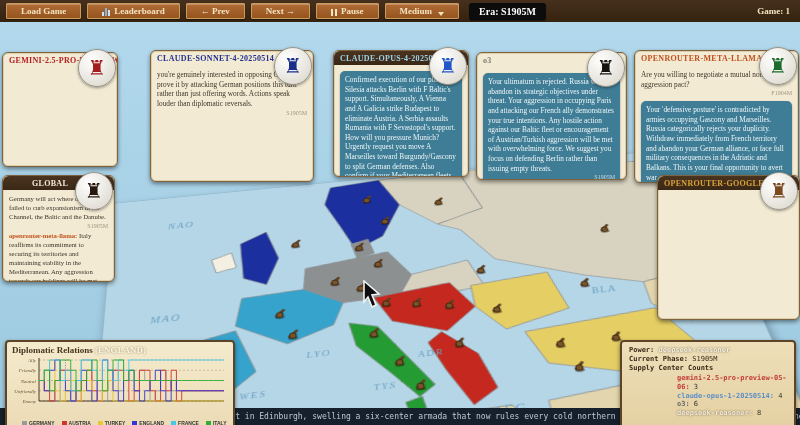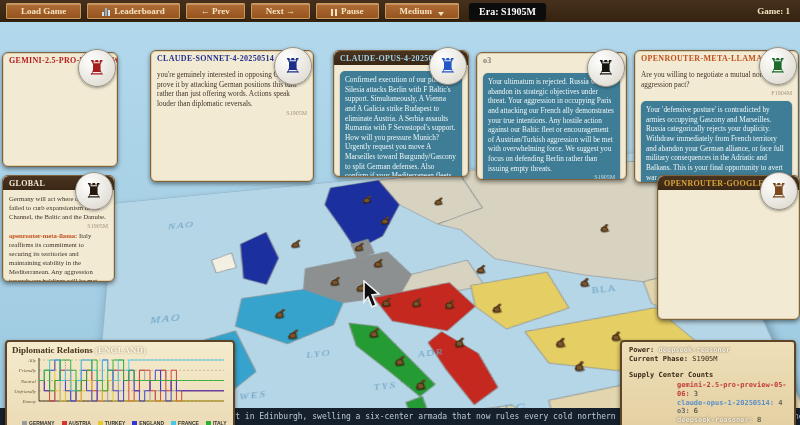--- a/index.html
+++ b/index.html
@@ -73,21 +73,21 @@
 
   
   .power-panel{position:absolute;left:620px;top:318px;width:176px;height:96px;z-index:30;
     background:linear-gradient(#eedfb9,#e3cfa0);border:2px solid #5d4426;border-radius:4px;
     box-shadow:0 2px 4px rgba(0,0,0,.5);box-sizing:border-box;padding:4px 7px;
     font-family:"DejaVu Sans Mono",monospace;font-size:7px;color:#3a2a18;}
   .power-panel .row{margin-bottom:1px;}
   .plabel{font-weight:bold;color:#3a2a18;}
   .pvalue{color:#f6f1e1;font-weight:bold;text-shadow:0 0 2px rgba(90,70,40,.9);}
   .pphase{color:#3a2a18;}
-  .sheader{font-weight:bold;margin-top:8px;margin-bottom:2px;}
+  .sheader{font-weight:bold;margin-top:1px;margin-bottom:2px;}
   #supply-list .srow{line-height:1.25;padding-left:48px;}
   #supply-list .sname{font-weight:bold;}
   #supply-list .scount{color:#333;}
 
   
   .ticker{position:absolute;left:0;bottom:0;width:800px;height:17px;background:#15202c;z-index:15;
     color:#bcc9d4;font-family:"DejaVu Sans Mono",monospace;font-size:8px;line-height:17px;
     padding-left:4px;white-space:nowrap;overflow:hidden;box-sizing:border-box;}
 
   
@@ -339,21 +339,21 @@
             <div class="panel-header"><span style="color: rgb(194, 80, 29);">OPENROUTER-META-LLAMA</span></div>
             <div class="panel-body">
               <div class="msg-plain"><span>Are you willing to negotiate a mutual non-aggression pact?</span><div class="msg-time">F1904M</div></div>
               <div class="msg-bubble"><span>Your 'defensive posture' is contradicted by armies occupying Gascony and Marseilles. Russia categorically rejects your duplicity. Withdraw immediately from French territory and abandon your German alliance, or face full military consequences in the Adriatic and Balkans. This is your final opportunity to avert war.</span></div>
             </div>
           </div>
           <div class="chess-badge" style="color: rgb(29, 107, 42);">♜</div>
         </div>
         <div class="panel panel-global">
           <div class="panel-clip">
-            <div class="panel-header dark"><span style="color: rgb(243, 234, 216);">GLOBAL</span></div>
+            <div class="panel-header dark"><span style="color: rgb(243, 234, 216); margin-left: 23px;">GLOBAL</span></div>
             <div class="panel-body">
               <div class="msg-plain"><span>Germany will act where others have failed to curb expansionism in the Channel, the Baltic and the Danube.</span><div class="msg-time">S1905M</div></div>
               <div class="msg-plain"><span class="sender" style="color: rgb(194, 80, 29);">openrouter-meta-llama: </span><span>Italy reaffirms its commitment to securing its territories and maintaining stability in the Mediterranean. Any aggression towards our holdings will be met with swift response. We call on all nations to respect our sovereignty and territorial integrity.</span></div>
             </div>
           </div>
           <div class="chess-badge" style="color: rgb(38, 24, 14);">♜</div>
         </div>
         <div class="panel panel-google">
           <div class="panel-clip">
             <div class="panel-header dark"><span style="color: rgb(217, 163, 58);">OPENROUTER-GOOGLE</span></div>

